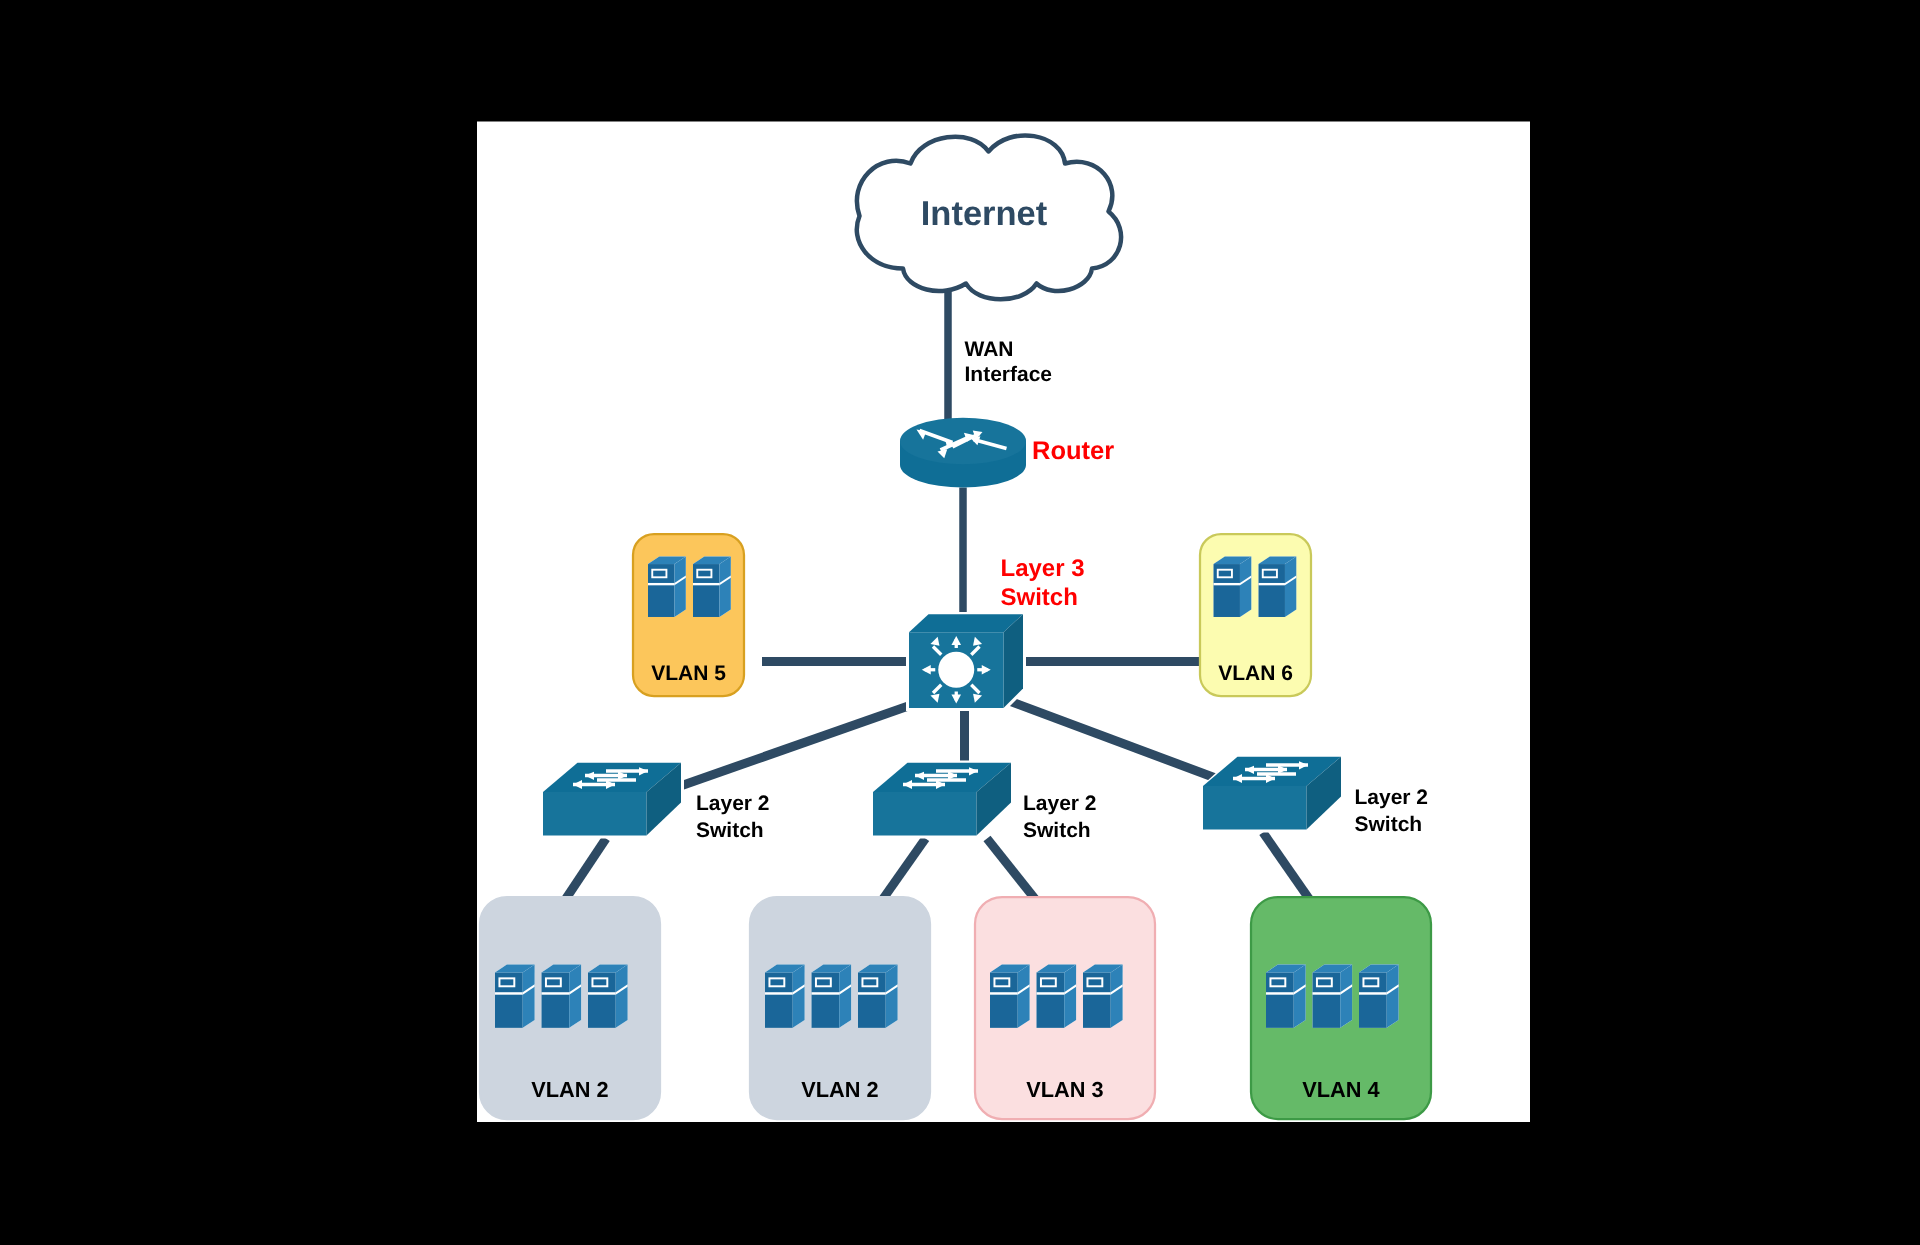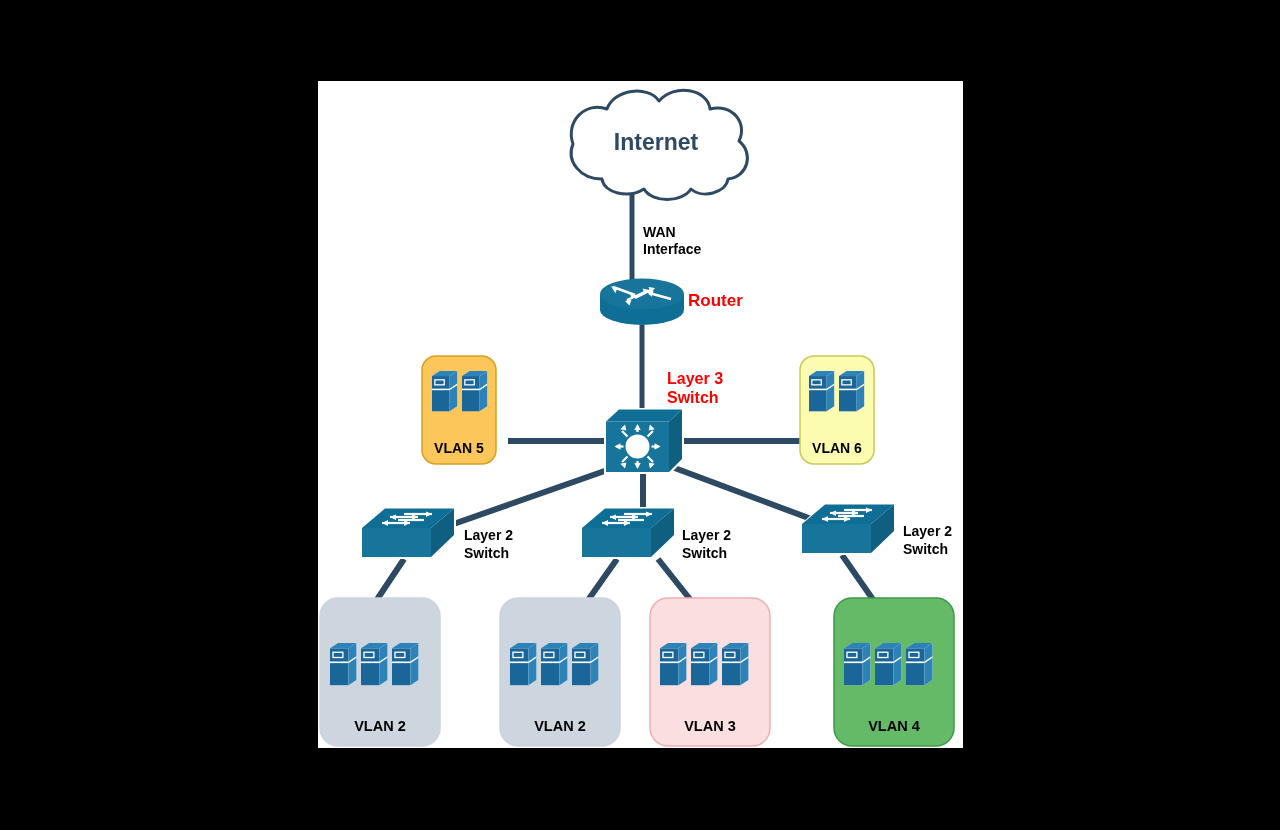--- a/index.html
+++ b/index.html
@@ -15,21 +15,21 @@
   #root {
     position: relative;
     width: 1280px;
     height: 830px;
     background: #000000;
   }
   #canvas {
     position: absolute;
     left: 318px;
     top: 81px;
-    width: 645px;
+    width: 702px;
     height: 667px;
     background: #ffffff;
     overflow: hidden;
   }
   #diagram-svg {
     position: absolute;
     left: 0;
     top: 0;
     width: 645px;
     height: 667px;

